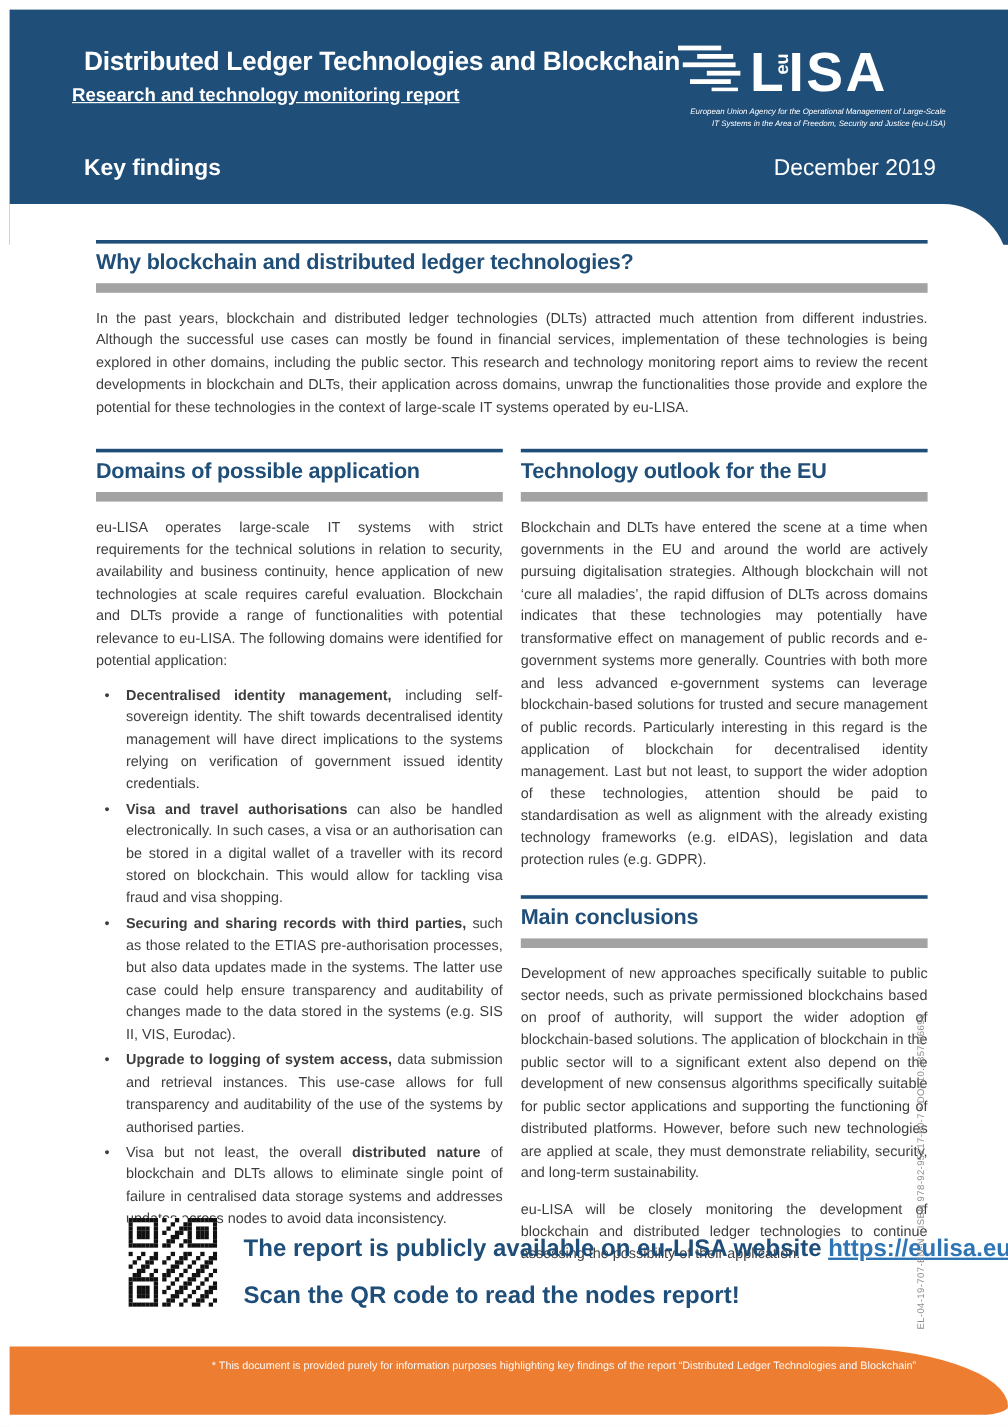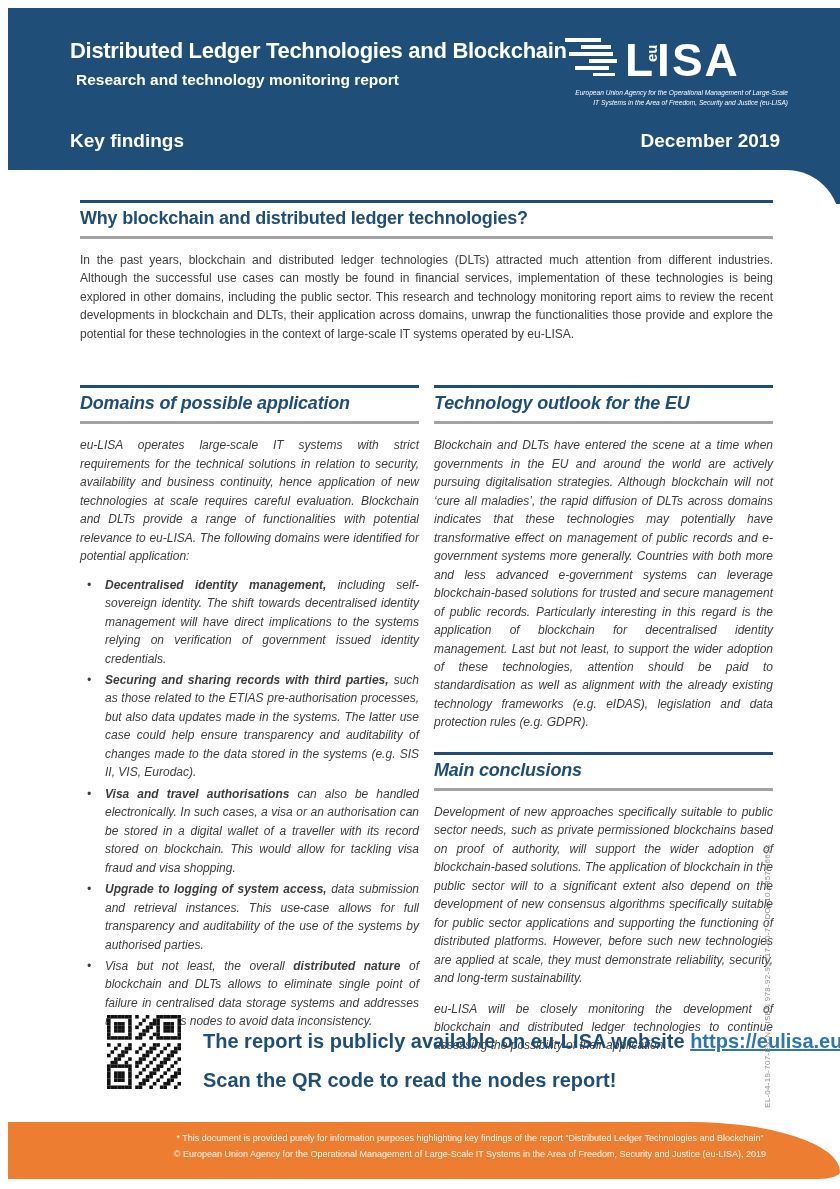--- a/index.html
+++ b/index.html
@@ -2,37 +2,37 @@
 <html><head>
 <meta charset="utf-8">
 <style>
   html,body{margin:0;padding:0;}
   body{background:#e9e9e9;font-family:"Liberation Sans",sans-serif;}
   .page{position:relative;width:840px;height:1189px;background:#ffffff;overflow:hidden;margin:0 auto;}
 
   
   .header-bg{position:absolute;left:8px;top:8px;right:0;height:196px;background:#1F4E79;}
   .h-title{position:absolute;left:62px;top:30px;color:#fff;font-size:22px;font-weight:bold;letter-spacing:-0.3px;white-space:nowrap;}
-  .h-sub{position:absolute;left:68px;top:63px;color:#fff;font-size:15.5px;font-weight:bold;white-space:nowrap;}
+  .h-sub{position:absolute;left:52px;top:63px;color:#fff;font-size:15.5px;font-weight:bold;white-space:nowrap;text-decoration:underline;}
   .logo{position:absolute;top:22px;right:52px;width:235px;text-align:right;}
   .logo-tagline{color:#fff;font-size:6.6px;font-style:italic;line-height:1.5;text-align:right;margin-top:2px;}
   .h-key{position:absolute;left:62px;top:122px;color:#fff;font-size:19px;font-weight:bold;}
-  .h-date{position:absolute;right:60px;top:122px;color:#fff;font-size:19px;font-weight:bold;}
+  .h-date{position:absolute;right:60px;top:122px;color:#fff;font-size:19px;font-weight:normal;}
 
   
   .content{position:absolute;left:8px;top:170px;right:0;bottom:0;background:#fff;border-top-right-radius:54px;}
   .inner{padding:30px 67px 0 72px;}
 
-  .rule-head{border-top:3px solid #1F4E79;border-bottom:3px solid #a3a3a3;padding:5px 0 7px;}
+  .rule-head{border-top:3px solid #1F4E79;border-bottom:8px solid #a3a3a3;padding:5px 0 7px;}
   .rule-head h2{margin:0;color:#1F4E79;font-size:18px;font-weight:bold;letter-spacing:-0.2px;}
 
   .body-txt{color:#3e3e3e;font-size:12px;line-height:1.54;text-align:justify;}
   p.body-txt{margin:12px 0 0 0;}
 
-  .cols{display:flex;gap:15px;margin-top:42px;font-style:italic;}
+  .cols{display:flex;gap:15px;margin-top:26px;}
   .col{flex:1;min-width:0;}
 
   ul.bullets{margin:10px 0 0 0;padding:0;list-style:none;}
   ul.bullets li{position:relative;padding-left:25px;margin-bottom:3px;}
   ul.bullets li::before{content:"\2022";position:absolute;left:7px;top:0;color:#3e3e3e;}
   .b{font-weight:bold;}
 
   .mc-head{margin-top:20px;}
 
   
@@ -93,22 +93,22 @@
 
       <div class="cols">
 
         <div class="col">
           <div class="rule-head">
             <h2>Domains of possible application</h2>
           </div>
           <p class="body-txt">eu-LISA operates large-scale IT systems with strict requirements for the technical solutions in relation to security, availability and business continuity, hence application of new technologies at scale requires careful evaluation. Blockchain and DLTs provide a range of functionalities with potential relevance to eu-LISA. The following domains were identified for potential application:</p>
           <ul class="bullets body-txt">
             <li><span></span><span class="b">Decentralised identity management,</span><span> including self-sovereign identity. The shift towards decentralised identity management will have direct implications to the systems relying on verification of government issued identity credentials.</span></li>
+            <li><span></span><span class="b">Visa and travel authorisations</span><span> can also be handled electronically. In such cases, a visa or an authorisation can be stored in a digital wallet of a traveller with its record stored on blockchain. This would allow for tackling visa fraud and visa shopping.</span></li>
             <li><span></span><span class="b">Securing and sharing records with third parties,</span><span> such as those related to the ETIAS pre-authorisation processes, but also data updates made in the systems. The latter use case could help ensure transparency and auditability of changes made to the data stored in the systems (e.g. SIS II, VIS, Eurodac).</span></li>
-            <li><span></span><span class="b">Visa and travel authorisations</span><span> can also be handled electronically. In such cases, a visa or an authorisation can be stored in a digital wallet of a traveller with its record stored on blockchain. This would allow for tackling visa fraud and visa shopping.</span></li>
             <li><span></span><span class="b">Upgrade to logging of system access,</span><span> data submission and retrieval instances. This use-case allows for full transparency and auditability of the use of the systems by authorised parties.</span></li>
             <li><span>Visa but not least, the overall </span><span class="b">distributed nature</span><span> of blockchain and DLTs allows to eliminate single point of failure in centralised data storage systems and addresses updates across nodes to avoid data inconsistency.</span></li>
           </ul>
         </div>
 
         <div class="col">
           <div class="rule-head">
             <h2>Technology outlook for the EU</h2>
           </div>
           <p class="body-txt">Blockchain and DLTs have entered the scene at a time when governments in the EU and around the world are actively pursuing digitalisation strategies. Although blockchain will not ‘cure all maladies’, the rapid diffusion of DLTs across domains indicates that these technologies may potentially have transformative effect on management of public records and e-government systems more generally. Countries with both more and less advanced e-government systems can leverage blockchain-based solutions for trusted and secure management of public records. Particularly interesting in this regard is the application of blockchain for decentralised identity management. Last but not least, to support the wider adoption of these technologies, attention should be paid to standardisation as well as alignment with the already existing technology frameworks (e.g. eIDAS), legislation and data protection rules (e.g. GDPR).</p>
@@ -339,19 +339,18 @@
     </div>
     <div class="qr-text">
       <div><span>The report is publicly available on eu-LISA website </span><a href="#">https://eulisa.europa.eu</a></div>
       <div>Scan the QR code to read the nodes report!</div>
     </div>
   </div>
 
   <div class="footer">
     <div class="footer-txt">
       <div>* This document is provided purely for information purposes highlighting key findings of the report “Distributed Ledger Technologies and Blockchain”</div>
-      <div>© European Union Agency for the Operational Management of Large-Scale IT Systems in the Area of Freedom, Security and Justice (eu-LISA), 2019</div>
     </div>
   </div>
 
   <div class="side-note">EL-04-19-707-EN-N • ISBN 978-92-95217-60-7 • DOI:10.2857/96698</div>
 
 </div>
 
 </body></html>

